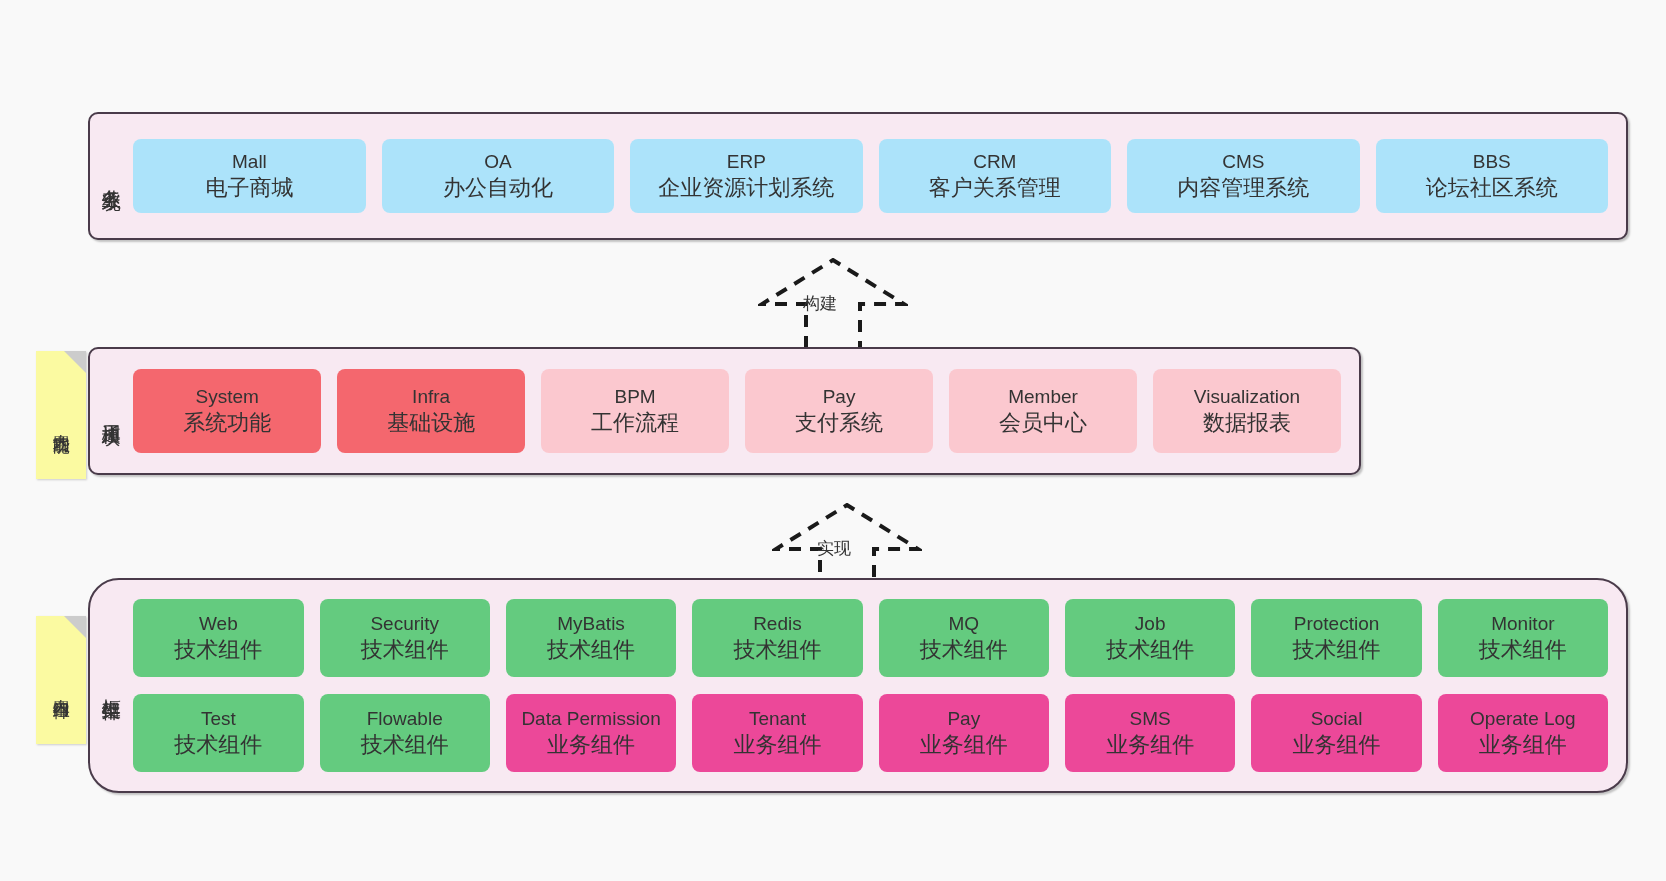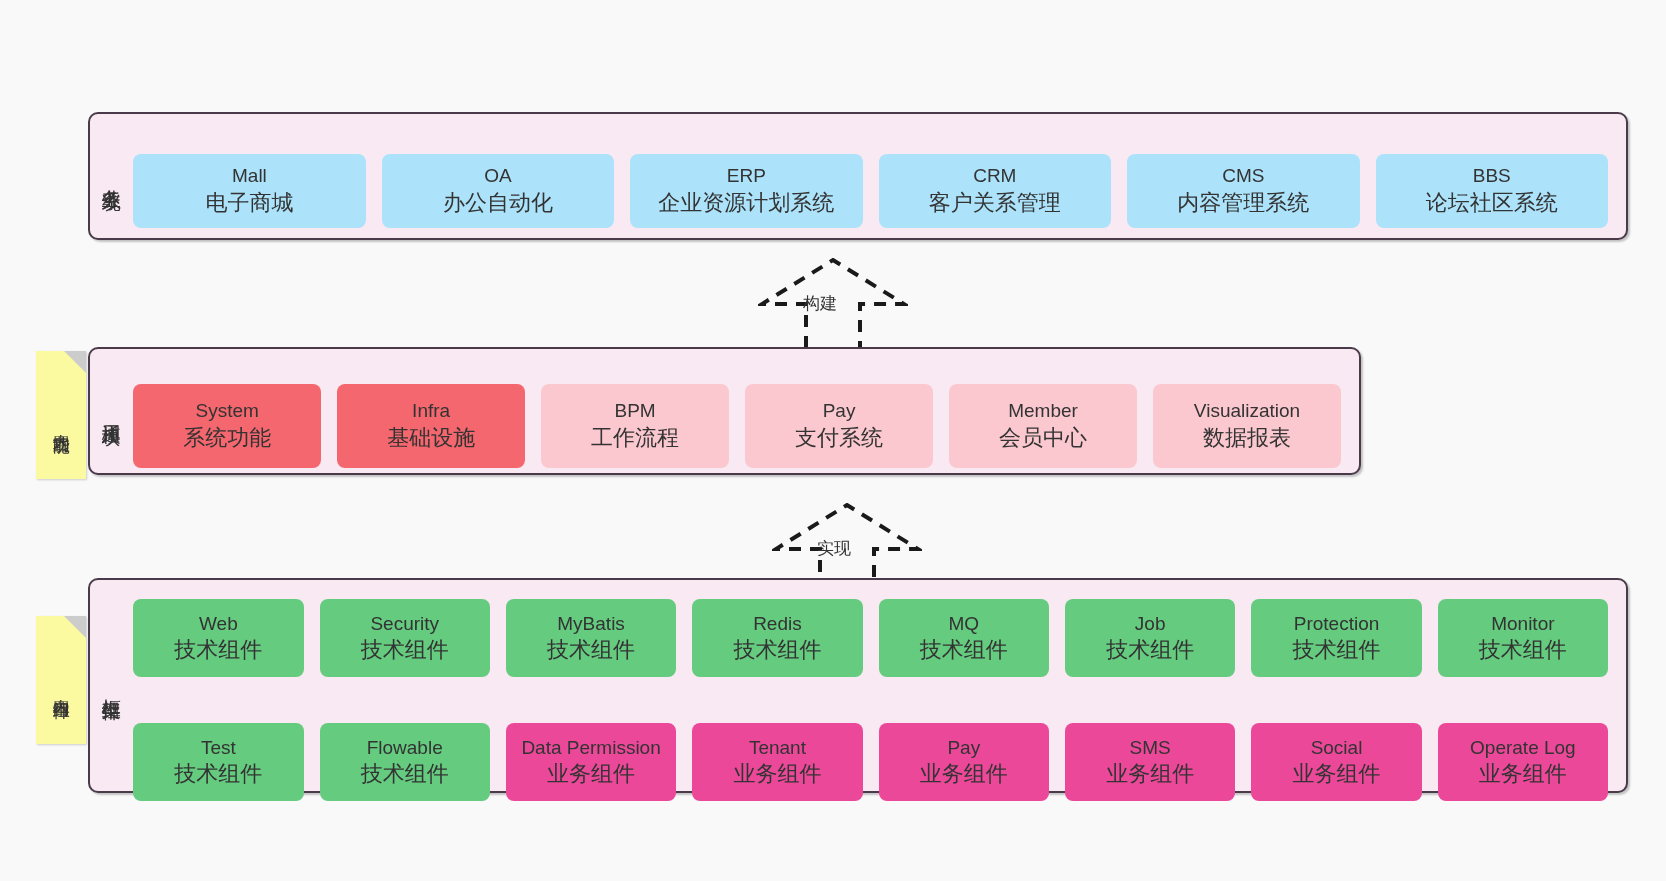--- a/index.html
+++ b/index.html
@@ -72,21 +72,20 @@
     border-radius: 8px;
     display: flex;
     flex-direction: column;
     align-items: center;
     justify-content: center;
     text-align: center;
     line-height: 1.28;
     padding: 3px 4px;
     box-sizing: border-box;
     color: #333333;
-    margin-top: 29px;
   }
   .node .en { font-size: 19px; }
   .node .cn { font-size: 22px; }
 
   .h-biz   { height: 74px; }
   .h-mod   { height: 84px; }
   .h-comp  { height: 78px; }
 
   
   .c-blue        { background: #ace3fa; }
@@ -219,21 +218,21 @@
       <path d="M 48 90 L 48 46 L 4 46 L 75 2 L 146 46 L 102 46 L 102 90" fill="none" stroke="#1a1a1a" stroke-width="4" stroke-dasharray="12 9" stroke-linecap="butt" stroke-linejoin="miter"></path>
     </svg>
     <div class="conn-label" style="left:45px; top:34px;">实现</div>
   </div>
 
   <div class="note" style="left:36px; top:616px; width:50px; height:128px;">
     <div class="note-fold"></div>
     <div class="note-text">内置组件</div>
   </div>
 
-  <div class="layer" id="layer-framework" style="left:88px; top:578px; width:1540px; height:215px;">
+  <div class="layer" id="layer-framework" style="left:88px; top:578px; width:1540px; height:215px;border-radius:31px;">
     <div class="layer-title">框架组件</div>
     <div class="layer-body">
 
       <div class="row">
         <div class="node c-green-strong h-comp">
           <span class="en">Web</span>
           <span class="cn">技术组件</span>
         </div>
         <div class="node c-green-strong h-comp">
           <span class="en">Security</span>

